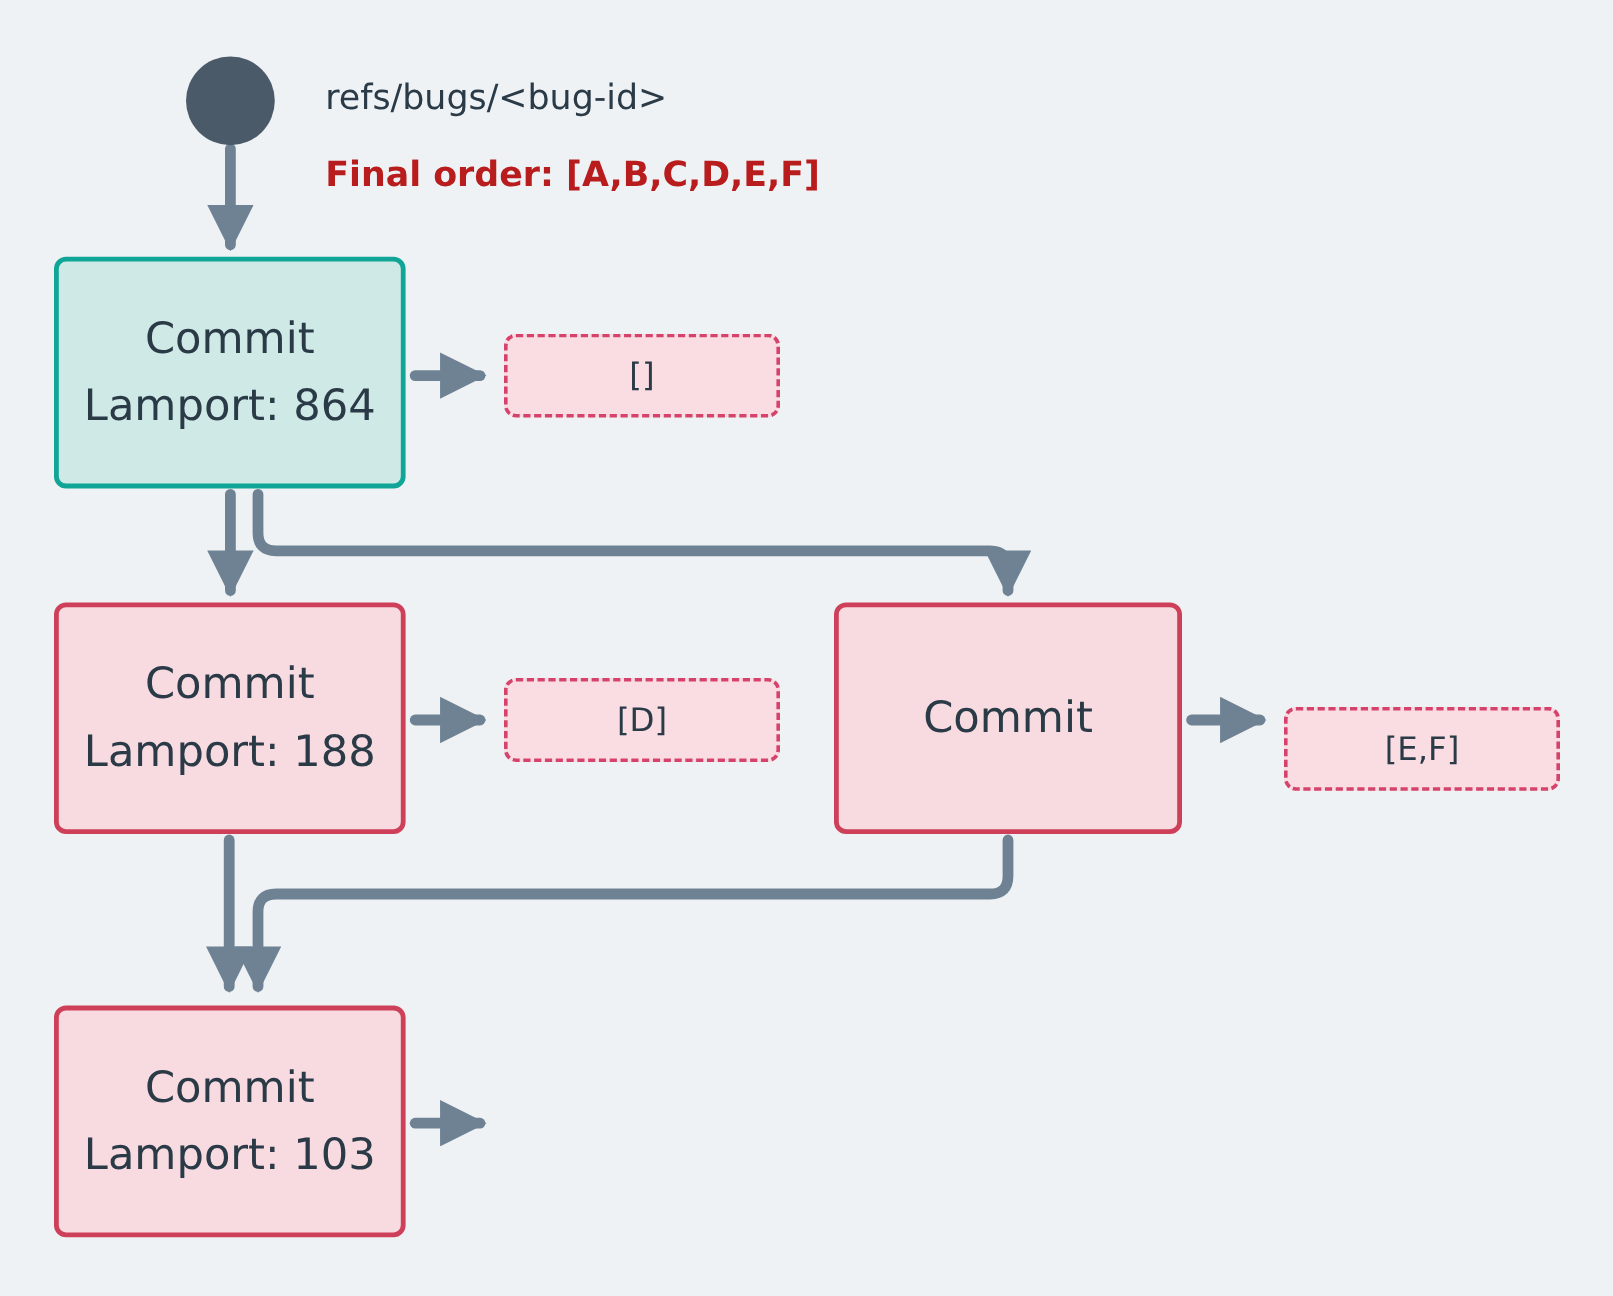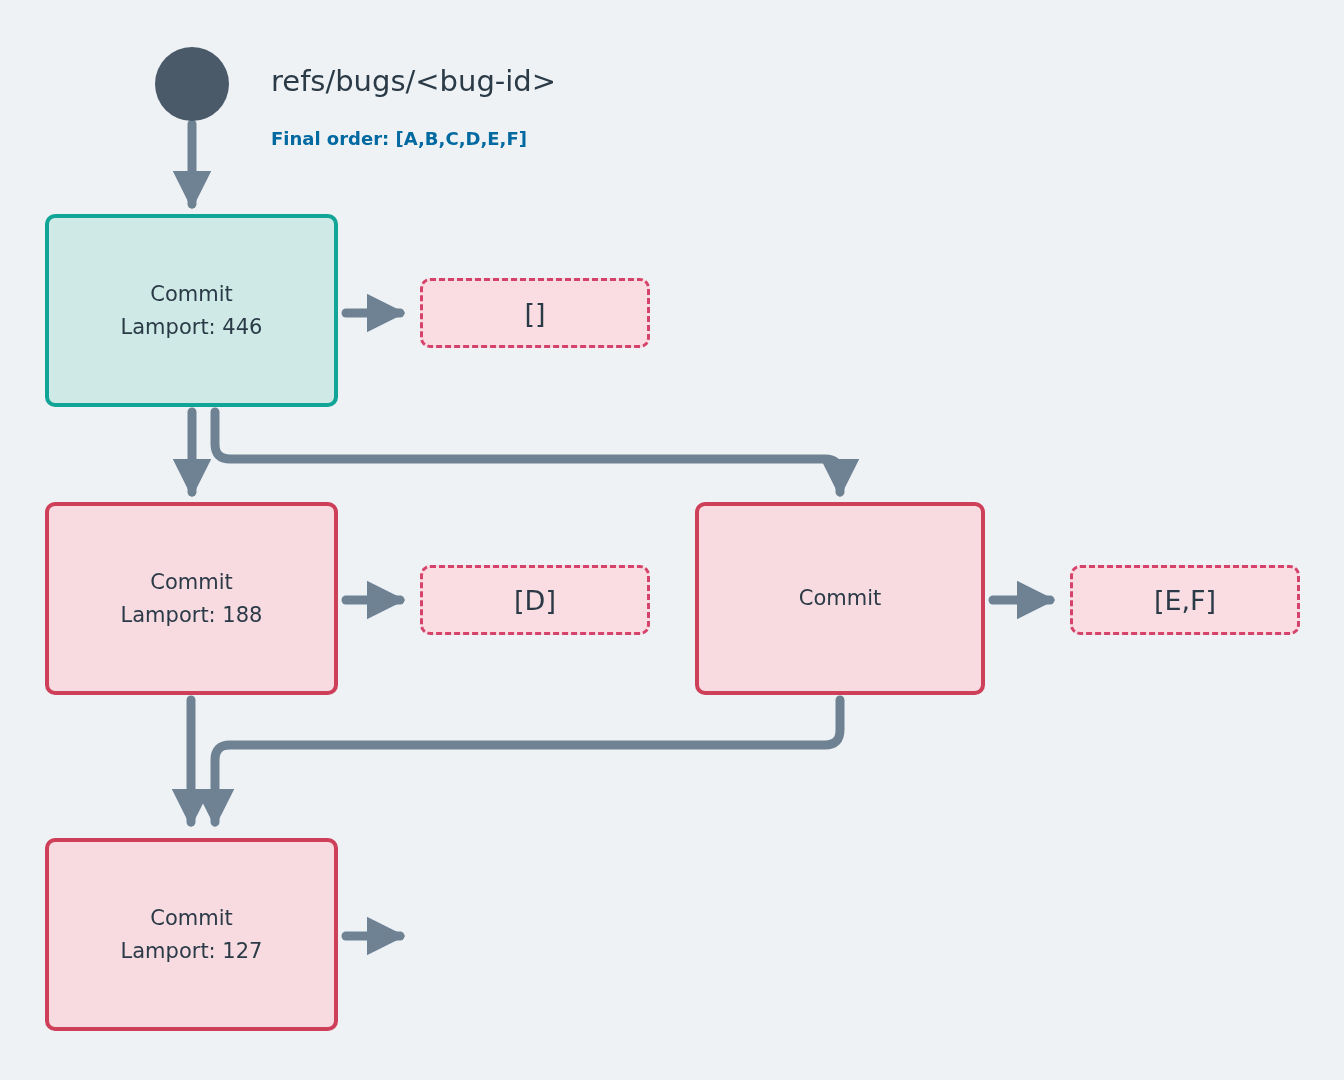--- a/index.html
+++ b/index.html
@@ -43,37 +43,37 @@
     left: 271px;
     top: 64px;
     font-size: 29px;
     color: #2b3a47;
     white-space: nowrap;
   }
   .final-order {
     position: absolute;
     left: 271px;
     top: 128px;
-    font-size: 18px;
+    font-size: 29px;
     font-weight: bold;
-    color: #0369a1;
+    color: #b91c1c;
     white-space: nowrap;
   }
 
   
   .node {
     position: absolute;
     box-sizing: border-box;
     border-radius: 10px;
     display: flex;
     flex-direction: column;
     align-items: center;
     justify-content: center;
     line-height: 1.55;
-    font-size: 21px;
+    font-size: 36px;
     color: #2b3a47;
     border-width: 4px;
     border-style: solid;
   }
   .node.teal {
     background: #cfeae6;
     border-color: #10a596;
   }
   .node.pink {
     background: #f8dbe1;
@@ -129,43 +129,43 @@
     <path d="M 346,936 L 400,936" fill="none" stroke="#6e8294" stroke-width="9" stroke-linecap="round" marker-end="url(#arrow)"></path>
   </svg>
 
   <div class="start-dot"></div>
 
   <div class="ref-label">refs/bugs/&lt;bug-id&gt;</div>
   <div class="final-order">Final order: [A,B,C,D,E,F]</div>
 
   <div class="node teal" style="left:45px; top:214px; width:293px; height:193px;">
     <div class="node-line">Commit</div>
-    <div class="node-line">Lamport: 446</div>
+    <div class="node-line">Lamport: 864</div>
   </div>
 
   <div class="buffer" style="left:420px; top:278px; width:230px; height:70px;">
     <span>[]</span>
   </div>
 
   <div class="node pink" style="left:45px; top:502px; width:293px; height:193px;">
     <div class="node-line">Commit</div>
     <div class="node-line">Lamport: 188</div>
   </div>
 
   <div class="buffer" style="left:420px; top:565px; width:230px; height:70px;">
     <span>[D]</span>
   </div>
 
   <div class="node pink" style="left:695px; top:502px; width:290px; height:193px;">
     <div class="node-line">Commit</div>
   </div>
 
-  <div class="buffer" style="left:1070px; top:565px; width:230px; height:70px;">
+  <div class="buffer" style="left:1070px; top:589px; width:230px; height:70px;">
     <span>[E,F]</span>
   </div>
 
   <div class="node pink" style="left:45px; top:838px; width:293px; height:193px;">
     <div class="node-line">Commit</div>
-    <div class="node-line">Lamport: 127</div>
+    <div class="node-line">Lamport: 103</div>
   </div>
 
 
 </div>
 
 </body></html>

